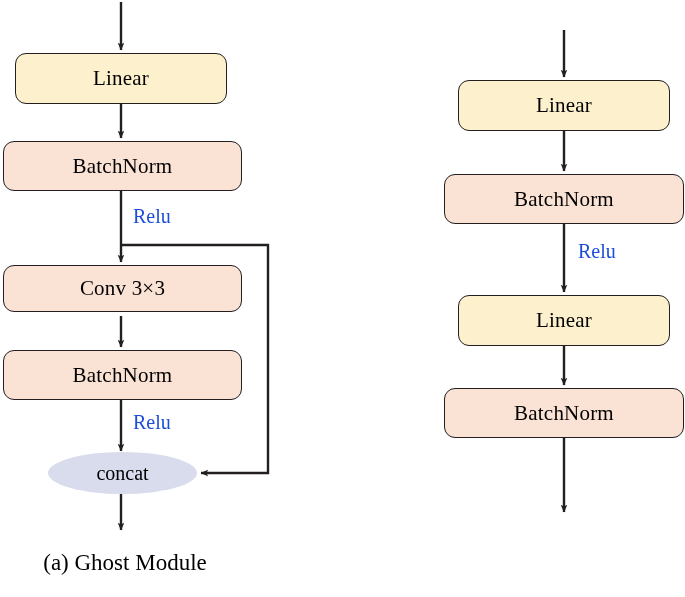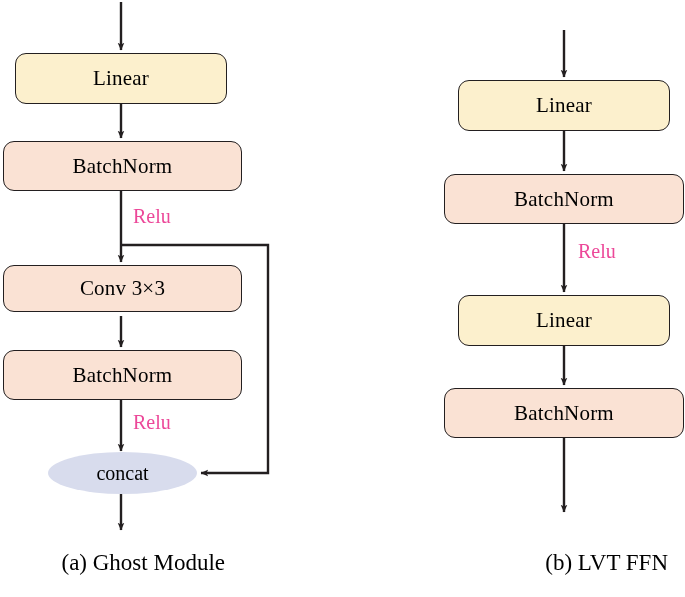--- a/index.html
+++ b/index.html
@@ -58,31 +58,31 @@
     font-size: 20px;
     line-height: 1;
     color: #000000;
     z-index: 3;
     text-align: right;
   }
   .edge-label {
     position: absolute;
     font-size: 20px;
     line-height: 1;
-    color: #ec4899;
+    color: #1d4ed8;
     white-space: nowrap;
     z-index: 4;
   }
   .caption {
     position: absolute;
     font-size: 23px;
     line-height: 1;
     color: #000000;
     white-space: nowrap;
-    text-align: right;
+    text-align: center;
     z-index: 4;
   }
 </style>
 </head>
 <body>
 
 <div id="figure">
 
   <svg class="svg-layer" viewBox="0 0 685 597">
     <defs>
@@ -153,15 +153,14 @@
   </div>
 
   <div class="node norm" style="left:444px; top:388px; width:240px; height:50px;">
     <span>BatchNorm</span>
   </div>
 
   <div class="edge-label" style="left:578px; top:241px;">Relu</div>
 
   <div class="caption" style="left:25px; top:551px; width:200px;">(a) Ghost Module</div>
 
-  <div class="caption" style="left:468px; top:551px; width:200px;">(b) LVT FFN</div>
 
 </div>
 
 </body></html>

